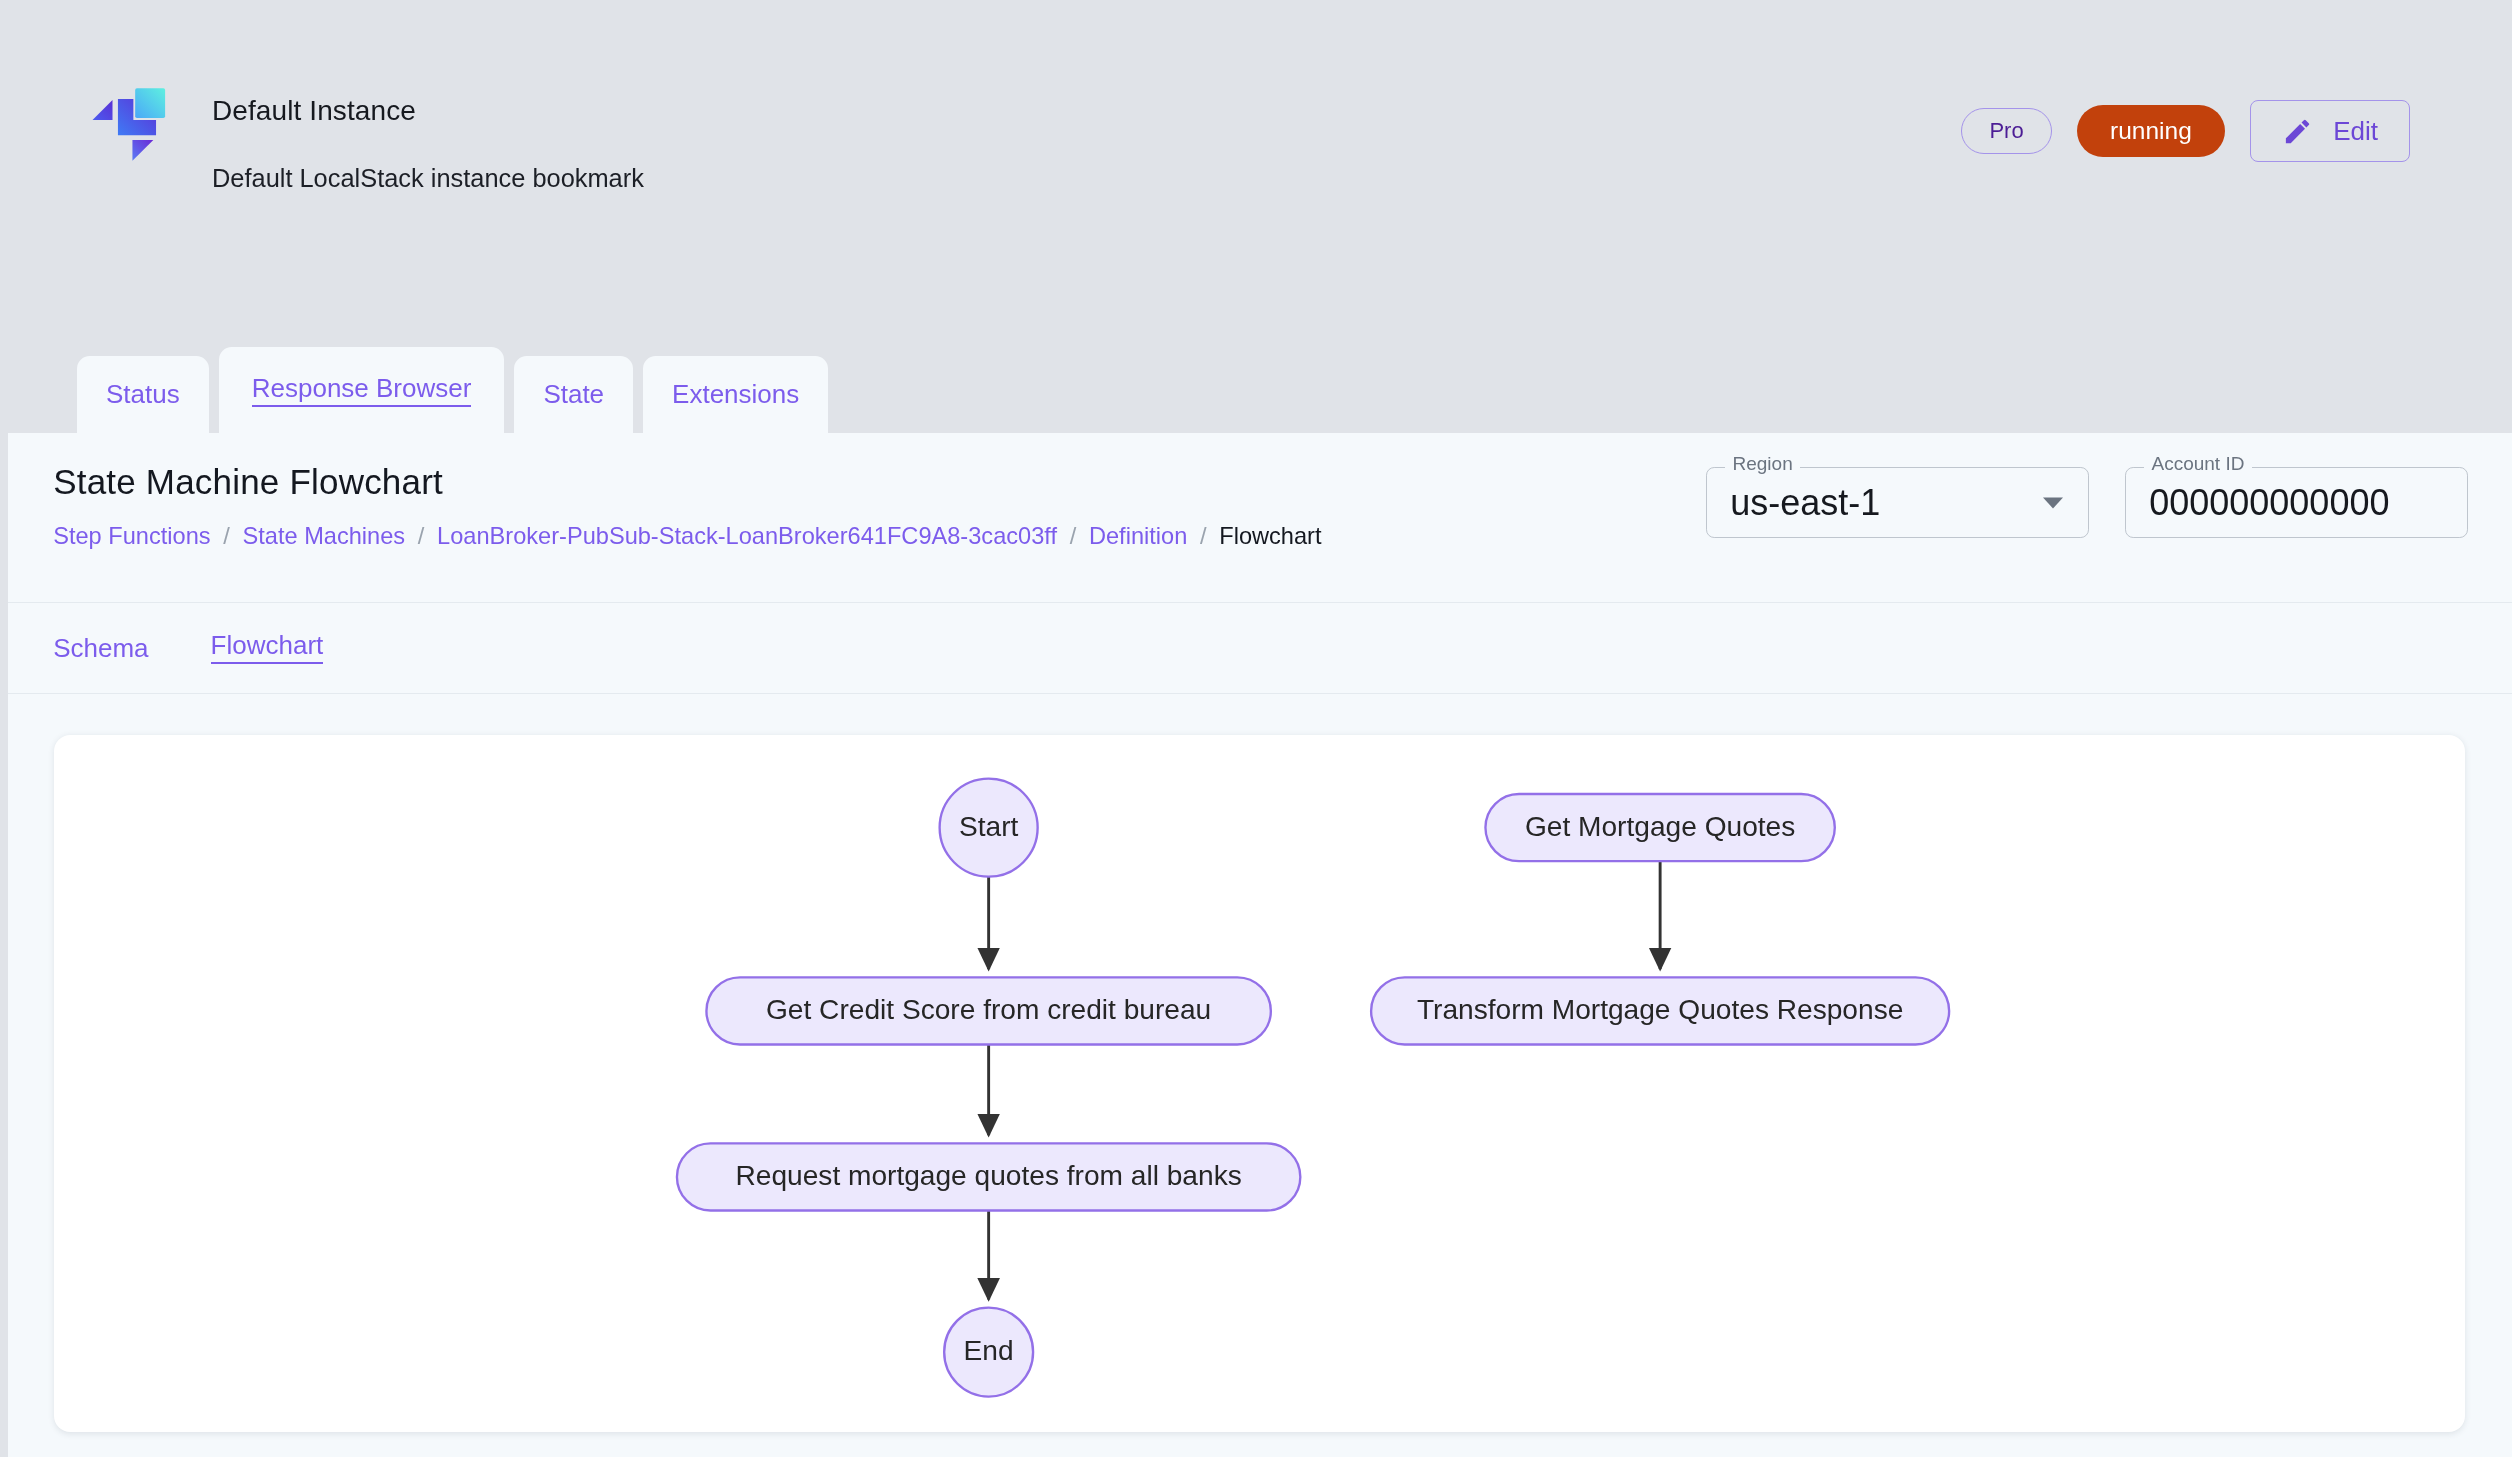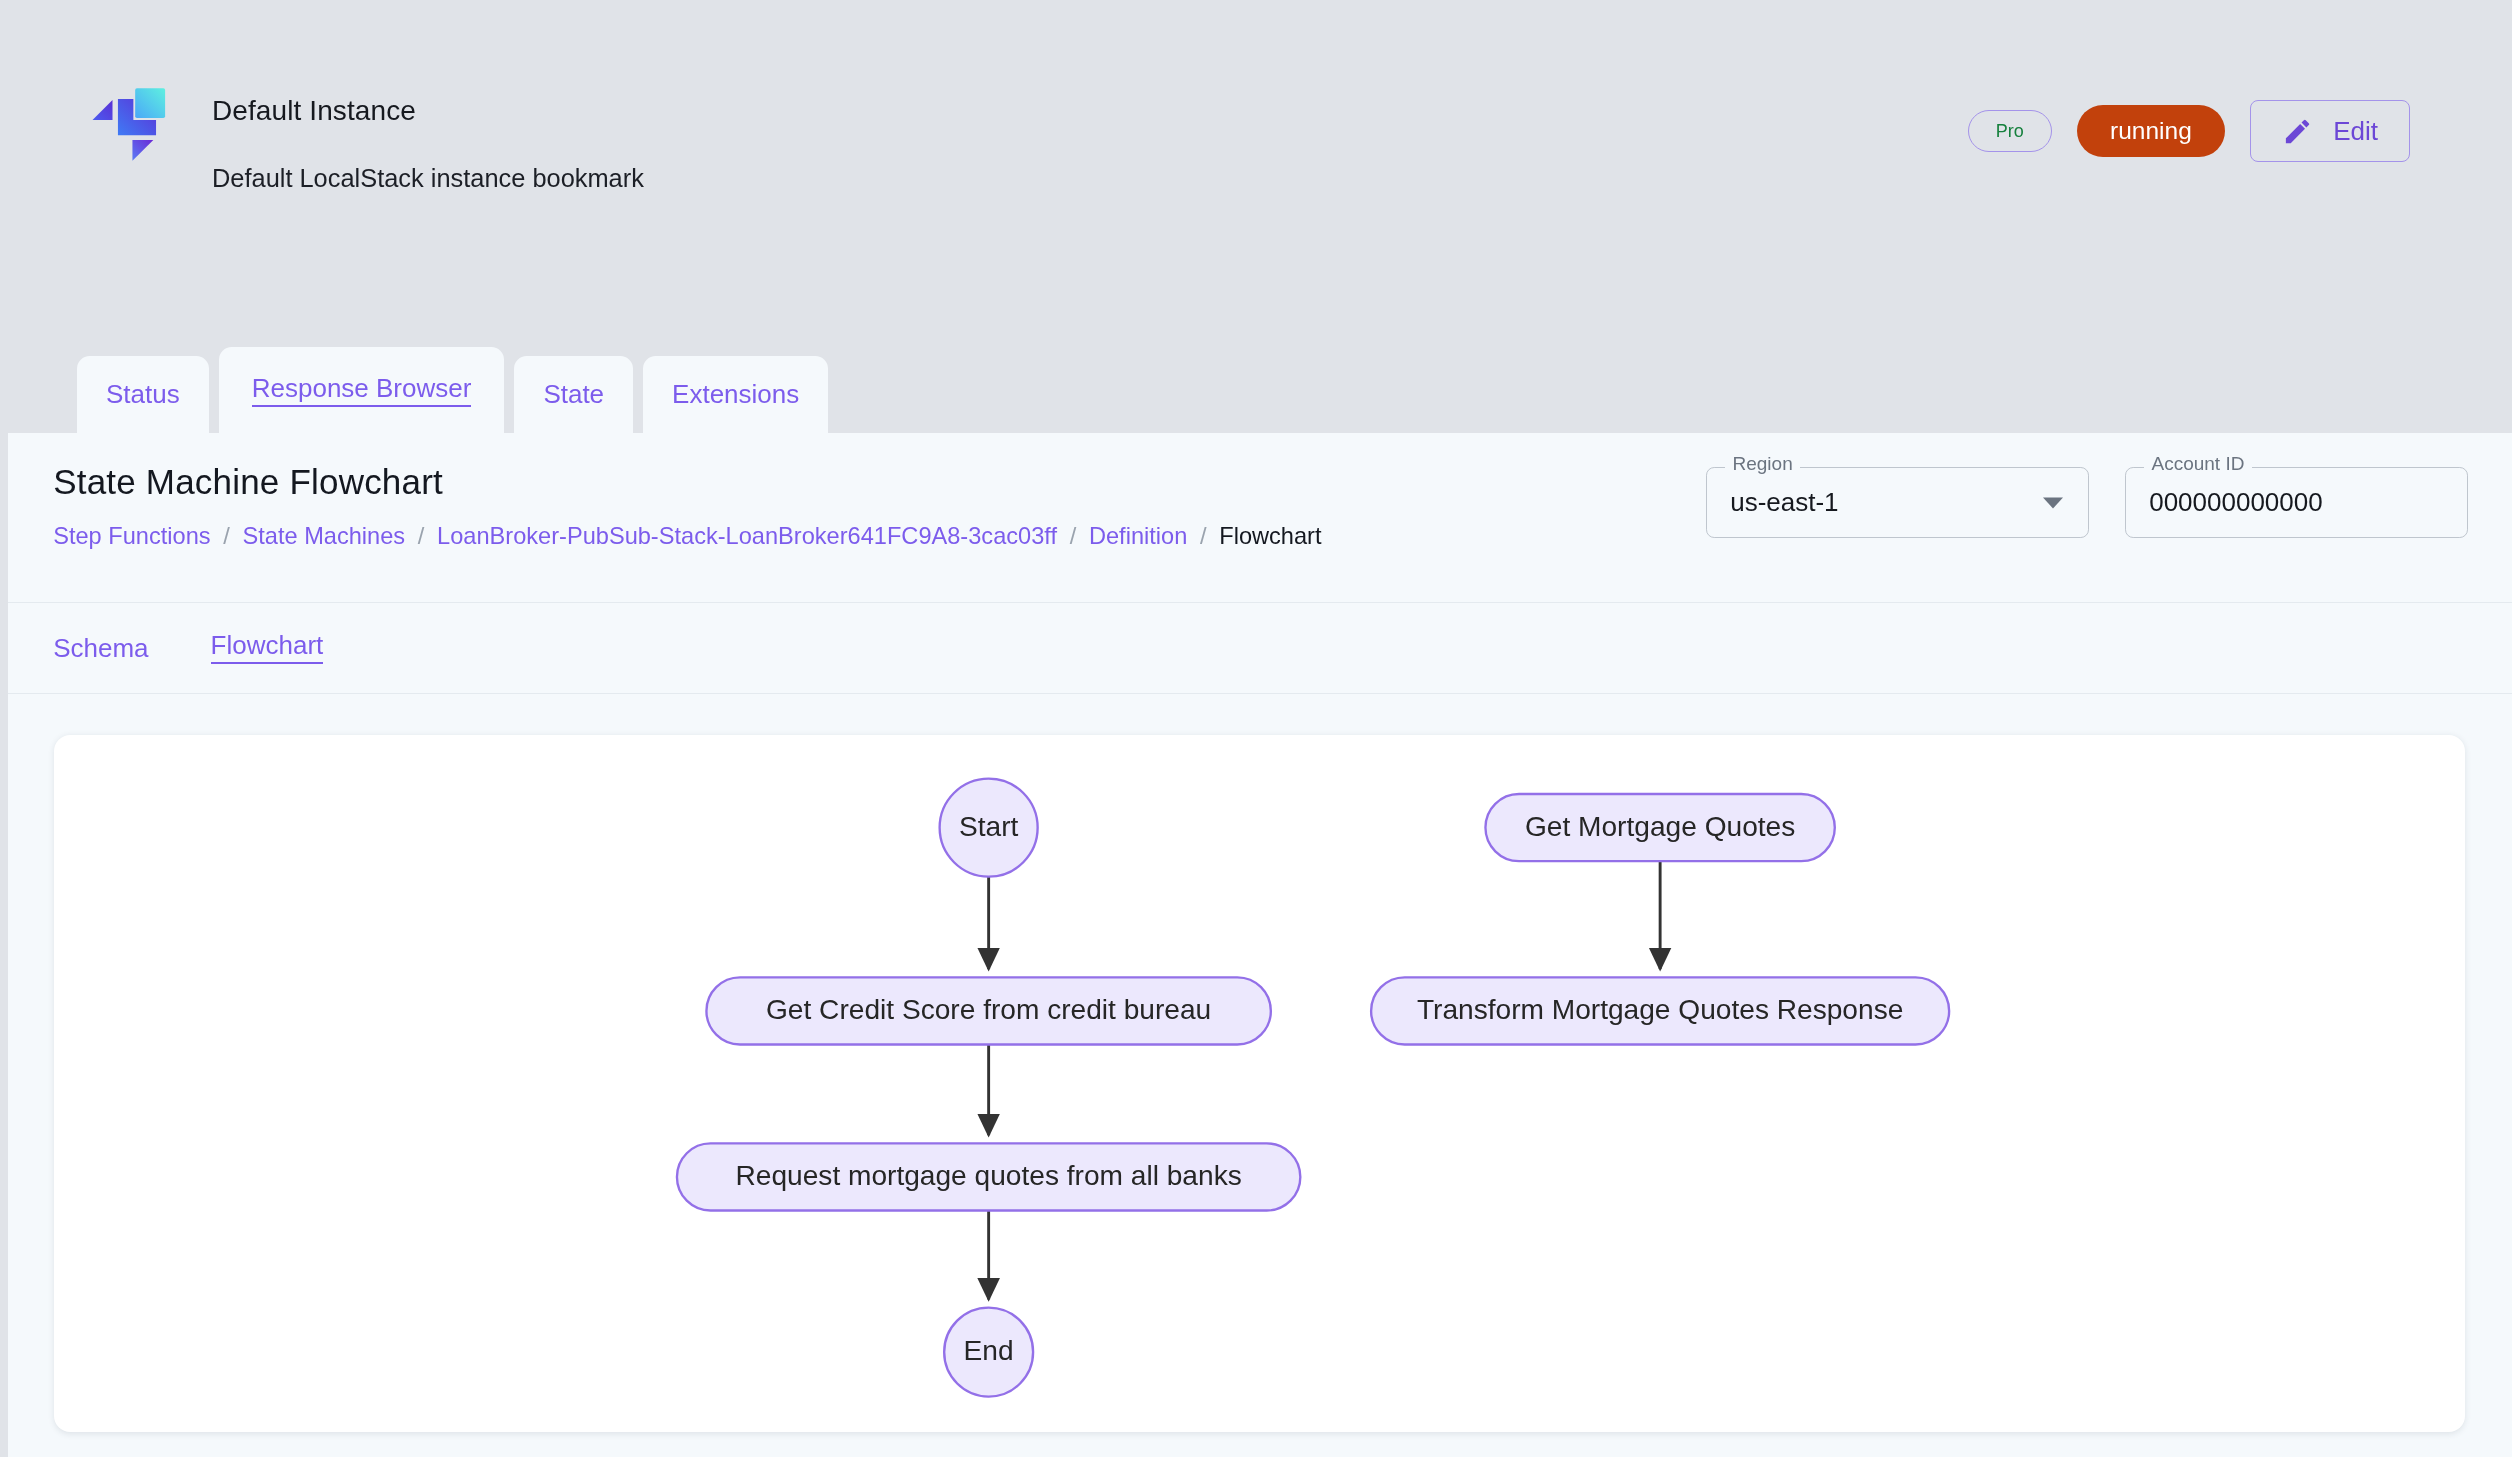--- a/index.html
+++ b/index.html
@@ -61,23 +61,23 @@
   
   .hdr-actions {
     position: absolute;
     right: 102px; top: 100px;
     display: flex;
     align-items: center;
     gap: 25.4px;
   }
   .pill-pro {
     border: 1.5px solid #a493ea;
-    color: #15803d;
+    color: #4c1d95;
     border-radius: 906px;
-    font-size: 18px;
+    font-size: 22px;
     padding: 11px 27px;
     background: transparent;
     line-height: 1;
     cursor: pointer;
   }
   .pill-running {
     background: #c2410c;
     color: #ffffff;
     border: none;
     border-radius: 906px;
@@ -191,21 +191,21 @@
   .field-label {
     position: absolute;
     top: -13.6px; left: 18px;
     background: #f5f9fc;
     padding: 0 7.3px;
     font-size: 19px;
     color: #6b7480;
     line-height: 1;
   }
   .field-value {
-    font-size: 26px;
+    font-size: 36px;
     color: #16191f;
     padding-left: 23px;
   }
   .field-caret {
     position: absolute;
     right: 25.4px; top: 50%;
     transform: translateY(-50%);
     width: 0; height: 0;
     border-left: 10px solid transparent;
     border-right: 10px solid transparent;

